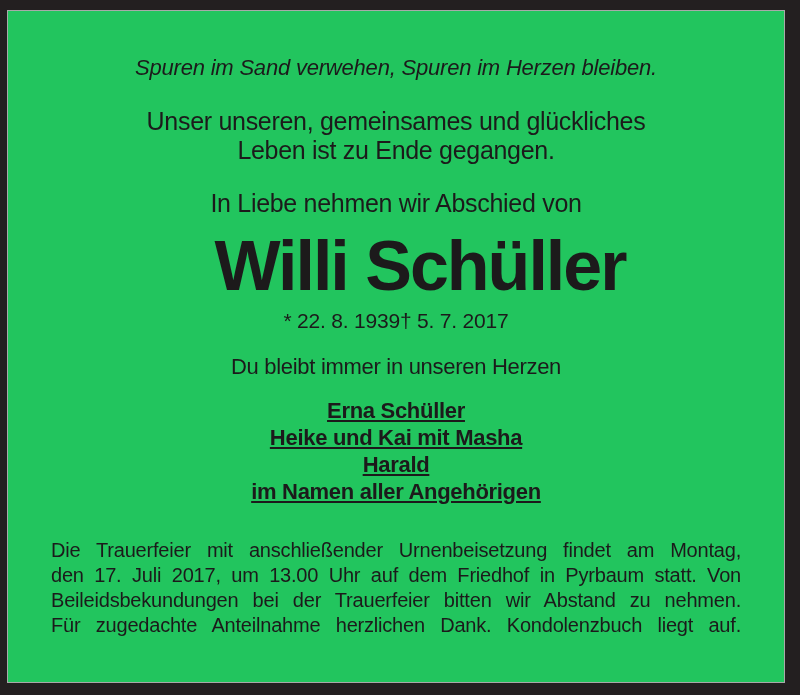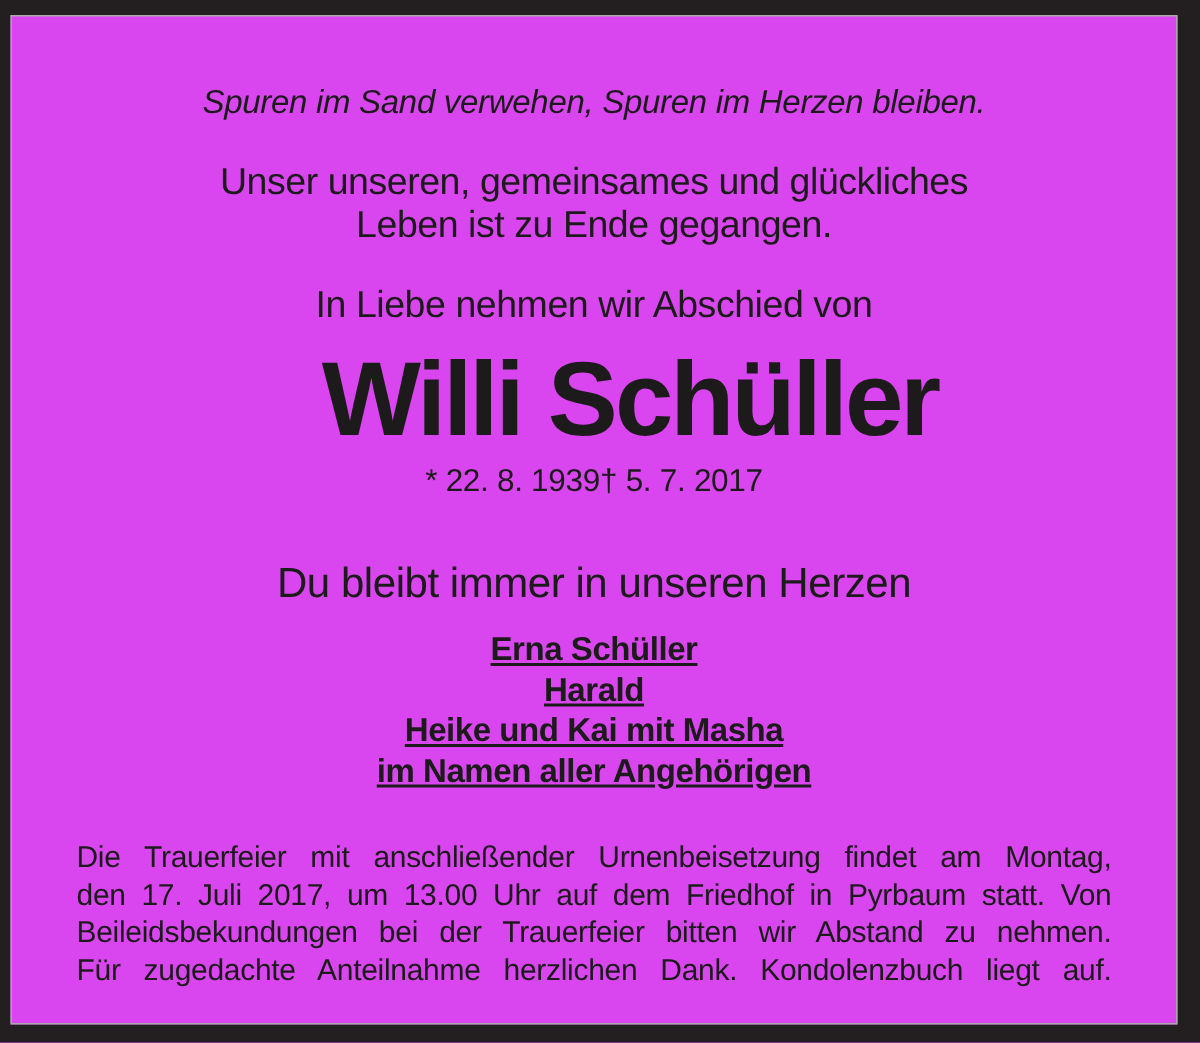--- a/index.html
+++ b/index.html
@@ -15,21 +15,21 @@
     font-family: "Liberation Sans", "DejaVu Sans", sans-serif;
     color: #1c1a1b;
     -webkit-font-smoothing: antialiased;
   }
   .paper {
     position: absolute;
     left: 7px;
     top: 10px;
     right: 15px;
     bottom: 12px;
-    background: #d946ef;
+    background: #22c55e;
     border: 1px solid #a9a9a9;
     box-sizing: border-box;
     text-align: center;
   }
   .epigraph {
     margin-top: 44px;
     font-size: 22px;
     font-style: italic;
     letter-spacing: -0.2px;
     line-height: 26px;
@@ -58,22 +58,22 @@
   .dates-row {
     width: 450px;
     margin: 4px auto 0 auto;
     display: flex;
     justify-content: center;
     font-size: 21px;
     line-height: 25px;
     letter-spacing: -0.2px;
   }
   .remembrance {
-    margin-top: 42px;
-    font-size: 28px;
+    margin-top: 20px;
+    font-size: 22px;
     line-height: 27px;
     letter-spacing: -0.3px;
   }
   .mourners {
     margin-top: 17px;
     font-size: 22px;
     font-weight: bold;
     line-height: 27px;
     letter-spacing: -0.3px;
     text-decoration: underline;
@@ -108,22 +108,22 @@
 
   <div class="dates-row">
     <span>* 22. 8. 1939</span>
     <span>† 5. 7. 2017</span>
   </div>
 
   <div class="remembrance">Du bleibt immer in unseren Herzen</div>
 
   <div class="mourners">
     <div>Erna Schüller</div>
+    <div>Heike und Kai mit Masha</div>
     <div>Harald</div>
-    <div>Heike und Kai mit Masha</div>
     <div>im Namen aller Angehörigen</div>
   </div>
 
   <div class="funeral-details">
     <div class="line">Die Trauerfeier mit anschließender Urnenbeisetzung findet am Montag,</div>
     <div class="line">den 17. Juli 2017, um 13.00 Uhr auf dem Friedhof in Pyrbaum statt. Von</div>
     <div class="line">Beileidsbekundungen bei der Trauerfeier bitten wir Abstand zu nehmen.</div>
     <div class="line">Für zugedachte Anteilnahme herzlichen Dank. Kondolenzbuch liegt auf.</div>
   </div>
 

